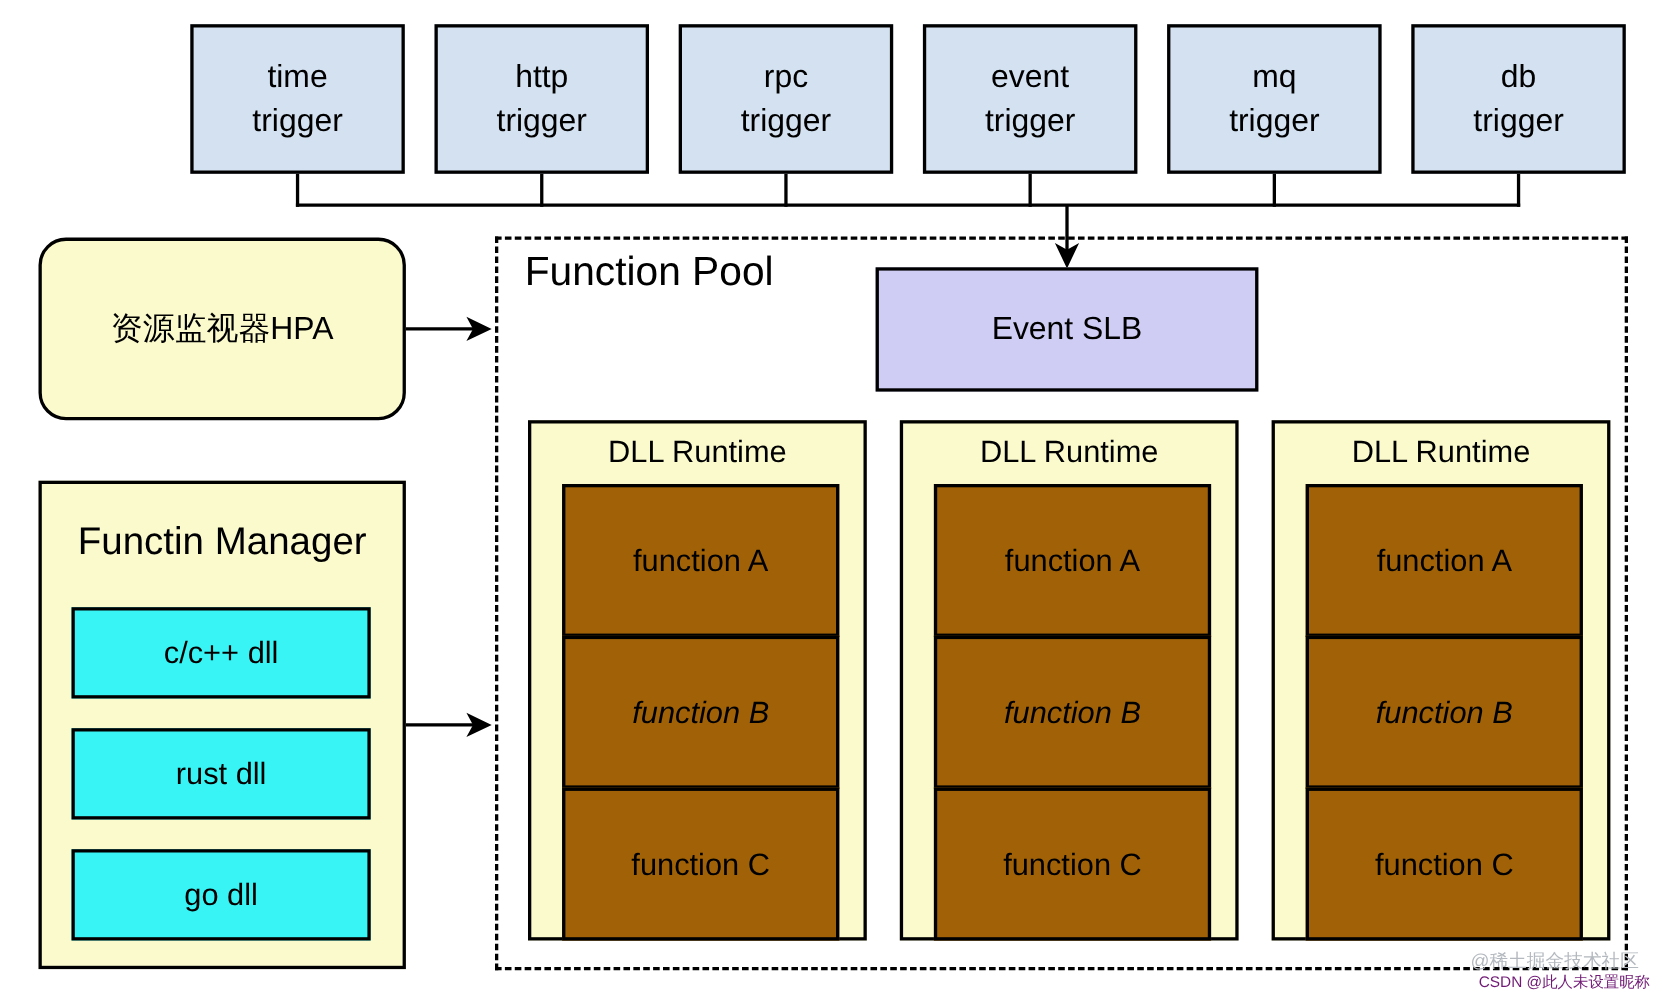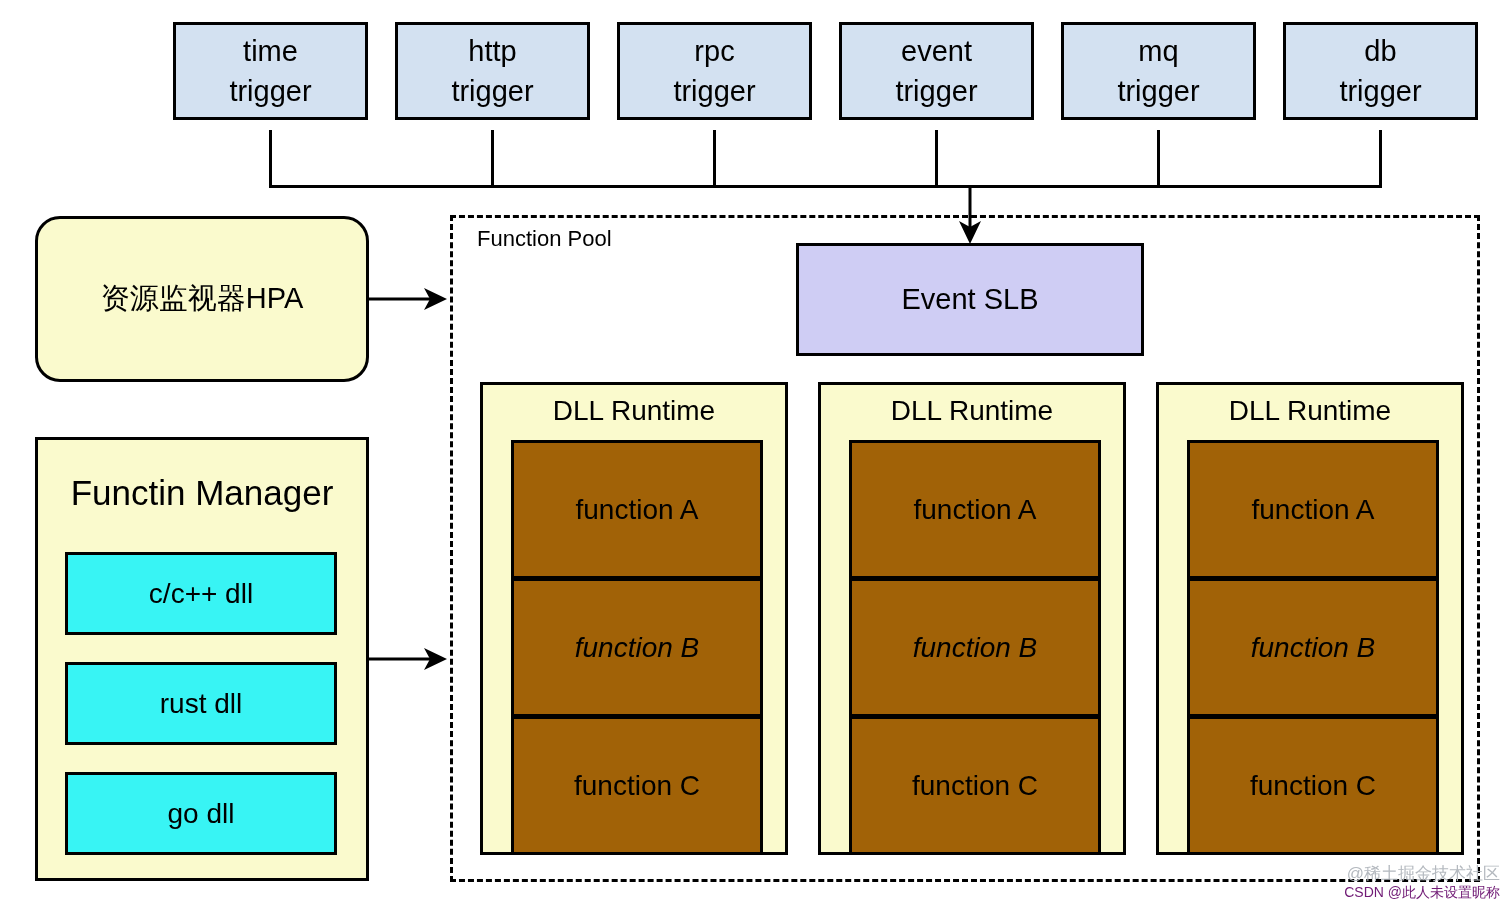--- a/index.html
+++ b/index.html
@@ -4,33 +4,33 @@
 <style>
   html,body{margin:0;padding:0;background:#ffffff;}
   *{box-sizing:border-box;}
   .canvas{
     position:relative;width:1512px;height:905px;background:#ffffff;overflow:hidden;
     font-family:"Liberation Sans","DejaVu Sans",sans-serif;color:#000;
   }
   .wires{position:absolute;left:0;top:0;width:1512px;height:905px;pointer-events:none;}
   .box{position:absolute;border:3px solid #000;}
   .trigger{
-    background:#d3e1f1;width:195px;height:98px;top:22px;
+    background:#d3e1f1;width:195px;height:136px;top:22px;
     display:flex;flex-direction:column;align-items:center;justify-content:center;
     font-size:29px;line-height:40px;text-align:center;
   }
   .hpa{
     left:35px;top:216px;width:334px;height:166px;background:#fafacd;
     display:flex;align-items:center;justify-content:center;font-size:29px;border-radius:25px;
   }
   .pool{
     left:450px;top:215px;width:1030px;height:667px;
     border:3px dashed #000;background:transparent;
   }
-  .pool-title{position:absolute;left:24px;top:8px;font-size:22px;}
+  .pool-title{position:absolute;left:24px;top:8px;font-size:37px;}
   .slb{
     left:796px;top:243px;width:348px;height:113px;background:#cfcdf4;
     display:flex;align-items:center;justify-content:center;font-size:29px;
   }
   .runtime{top:382px;width:308px;height:473px;background:#fafacd;}
   .runtime-title{position:absolute;left:0;top:10px;width:100%;text-align:center;font-size:28px;}
   .fn{
     position:absolute;left:28px;width:252px;height:139px;background:#a16207;border:3px solid #000;
     display:flex;align-items:center;justify-content:center;font-size:28px;
   }
@@ -38,21 +38,21 @@
   .fm{left:35px;top:437px;width:334px;height:444px;background:#fafacd;}
   .fm-title{position:absolute;left:0;top:33px;width:100%;text-align:center;font-size:35px;}
   .dll{
     position:absolute;left:27px;width:272px;height:83px;background:#38f4f4;border:3px solid #000;
     display:flex;align-items:center;justify-content:center;font-size:28px;
   }
   .dll.d1{top:112px;} .dll.d2{top:222px;} .dll.d3{top:332px;}
   .watermark{
     position:absolute;right:12px;bottom:4px;text-align:right;line-height:1.2;z-index:5;
   }
-  .wm1{font-size:17px;color:#b4b9bf;}
+  .wm1{font-size:17px;color:#b4b9bf;margin-right:10px;}
   .wm2{font-size:14px;color:#701a75;}
 </style>
 </head>
 <body>
 
 <div class="canvas">
 
   <svg class="wires" viewBox="0 0 1512 905" xmlns="http://www.w3.org/2000/svg">
 
     <line x1="270.5" y1="130" x2="270.5" y2="188" stroke="#000" stroke-width="3"></line>

